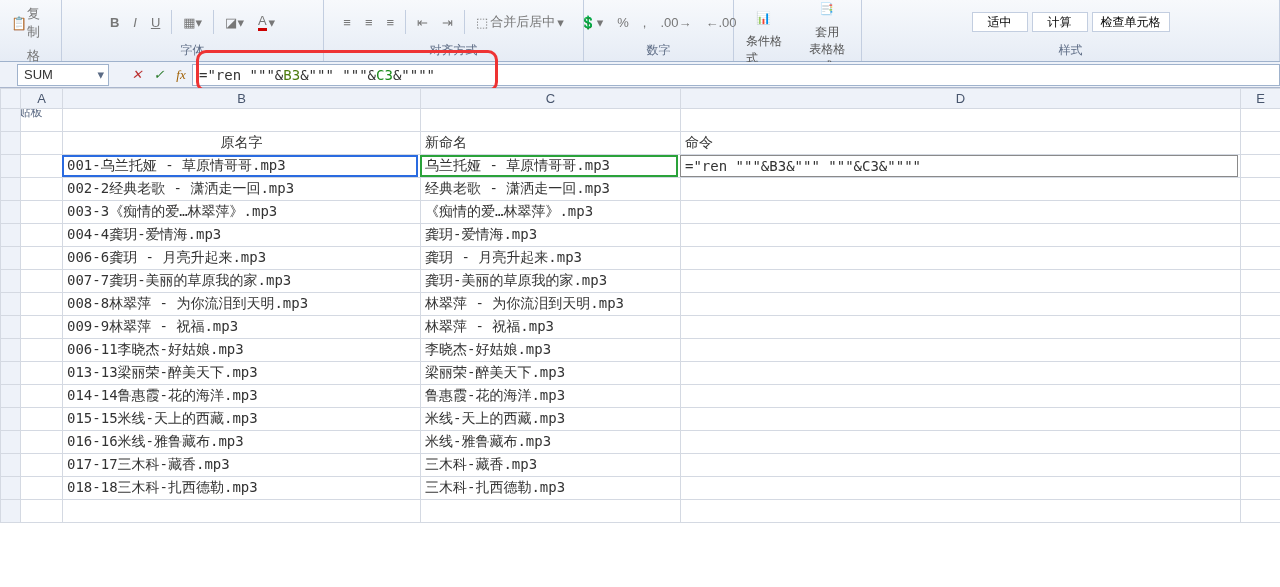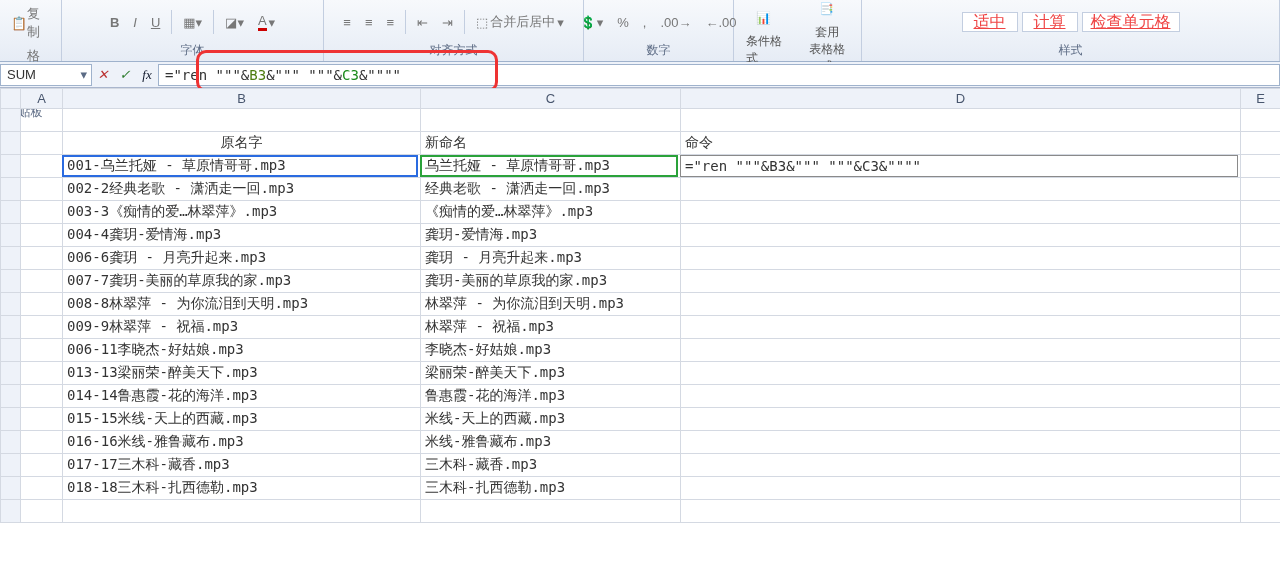--- a/index.html
+++ b/index.html
@@ -70,48 +70,48 @@
     background:#abbad0;
     color:#fff;
     padding:4px 8px;
     border:1px solid #8a9ab3;
     font-size:14px;
   }
   .style-box-group { display:flex; gap:4px; }
   .style-box {
     width:56px;height:20px;
     border:1px solid #c3cee0;
-    font-size:16px;
+    font-size:12px;
     display:flex;align-items:center;justify-content:center;
-    color:#ef4444; background:#fff;text-decoration:underline;
+    color:#000000; background:#fff;
   }
 
   
   .formula-bar {
     display:flex;
     align-items:center;
     height:26px;
     border-bottom:1px solid #aab6cd;
     background:#eef2f9;
   }
   .name-box {
     width:92px;
     height:22px;
-    margin:0 0;
+    margin:0 17px;
     border:1px solid #9fb2cc;
     background:#fff;
     font-size:13px;
     padding-left:6px;
     display:flex;align-items:center;justify-content:space-between;
   }
   .name-box .dd { color:#5b6b85; padding-right:4px; }
   .fx-btn {
     width:22px; height:22px;
     display:flex;align-items:center;justify-content:center;
-    color:#0f172a;
+    color:#a16207;
     font-family: serif;
     font-style: italic;
   }
   .fx-cancel { color:#b33; }
   .fx-ok { color:#2a7a2a; }
   .formula-input-wrap {
     flex:1;
     height:22px;
     border:1px solid #9fb2cc;
     background:#fff;

